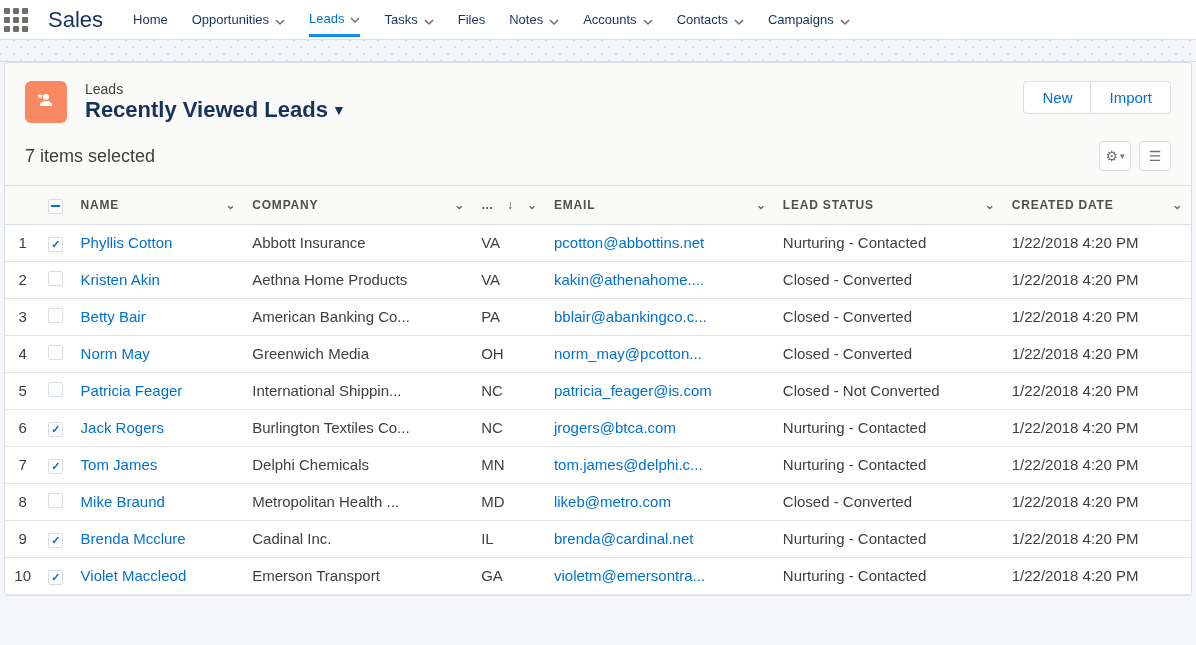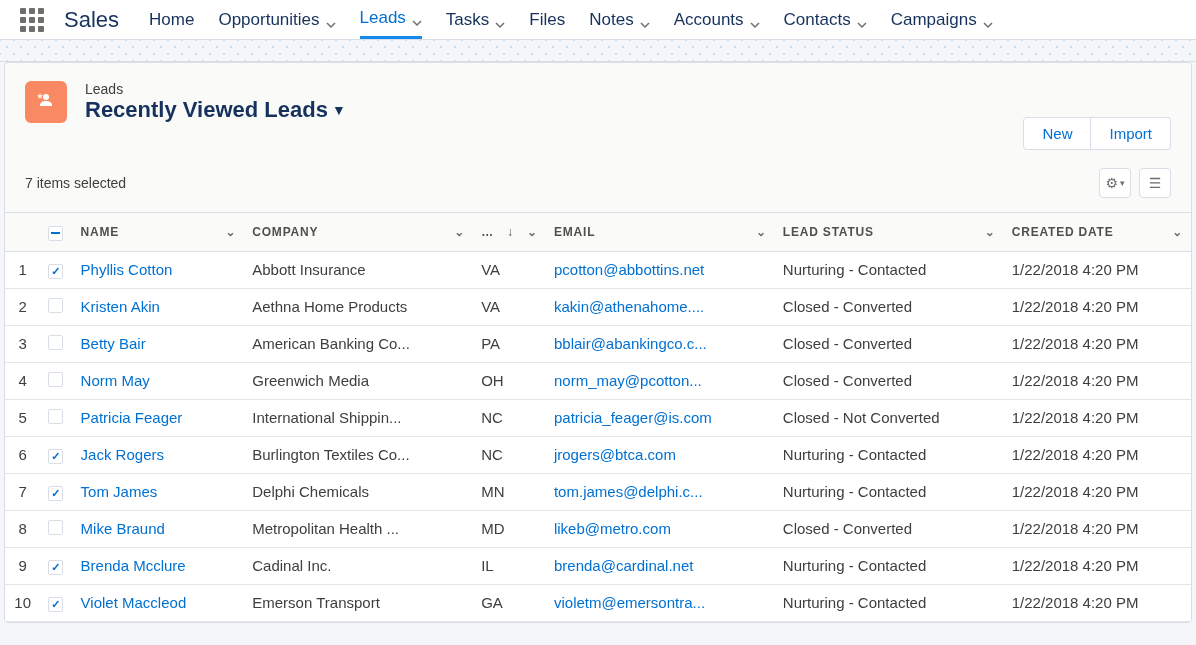--- a/index.html
+++ b/index.html
@@ -1,47 +1,47 @@
 <!DOCTYPE html>
 <html><head>
 <meta charset="utf-8">
 <style>
   * { box-sizing: border-box; margin: 0; padding: 0; }
   body { font-family: -apple-system, "Salesforce Sans", Arial, sans-serif; background: #f4f6f9; color: #3e3e3c; }
 
   
-  .topnav { display: flex; align-items: center; height: 40px; background: #fff; border-bottom: 1px solid #d8dde6; padding: 0 20px; gap: 20px; }
+  .topnav { display: flex; align-items: center; height: 40px; background: #fff; border-bottom: 1px solid #d8dde6; padding: 0 4px; gap: 20px; }
   .waffle { display: grid; grid-template-columns: repeat(3,6px); grid-template-rows: repeat(3,6px); gap: 3px; cursor: pointer; }
   .waffle div { width: 6px; height: 6px; background: #706e6b; border-radius: 1px; }
   .app-name { font-size: 22px; color: #16325c; font-weight: 400; margin-right: 10px; }
   .nav-items { display: flex; gap: 24px; }
-  .nav-item { display: flex; align-items: center; gap: 6px; font-size: 17px; color: #16325c; cursor: pointer; padding: 8px 0; }
+  .nav-item { display: flex; align-items: center; gap: 6px; font-size: 13px; color: #16325c; cursor: pointer; padding: 8px 0; }
   .nav-item.active { border-bottom: 3px solid #1589ee; color: #0070d2; }
   .chev { width: 10px; height: 10px; display: inline-block; }
   .chev svg { width: 10px; height: 10px; }
 
   
   .strip { height: 22px; background: linear-gradient(90deg,#e2f0fb 0,#d9ecfa 100%); background-image: radial-gradient(circle,#c6def0 1px,transparent 1px),radial-gradient(circle,#c6def0 1px,transparent 1px); background-size: 14px 14px; background-position: 0 0,7px 7px; border-bottom: 1px solid #d8dde6; }
 
   
   .card { background: #fafaf9; margin: 0 4px; border: 1px solid #d8dde6; border-radius: 4px; }
   .page-header { display: flex; align-items: flex-start; padding: 18px 20px 10px; gap: 18px; }
   .obj-icon { width: 42px; height: 42px; background: #f88962; border-radius: 6px; display:flex; align-items:center; justify-content:center; }
   .obj-icon svg { width: 24px; height: 24px; fill: #fff; }
   .title-block { flex: 1; }
   .obj-label { font-size: 14px; color: #3e3e3c; }
   .view-title { font-size: 22px; font-weight: 700; color: #16325c; display:flex; align-items:center; gap:4px; cursor:pointer; }
   .view-title .tri { font-size: 14px; }
-  .hdr-actions { display:flex; align-items:center;margin-top:36px; }
+  .hdr-actions { display:flex; align-items:center; }
   .btn { background:#fff; border:1px solid #d8dde6; padding:7px 18px; font-size:15px; color:#0070d2; cursor:pointer; }
   .btn:first-child { border-radius:4px 0 0 4px; }
   .btn:last-child { border-radius:0 4px 4px 0; border-left:none; }
 
   .sub-bar { display:flex; align-items:center; justify-content:space-between; padding: 8px 20px 14px; }
-  .sel-text { font-size:14px; color:#3e3e3c; }
+  .sel-text { font-size:18px; color:#3e3e3c; }
   .sub-right { display:flex; gap:8px; }
   .icon-btn { width:32px; height:30px; background:#fff; border:1px solid #d8dde6; border-radius:4px; display:flex; align-items:center; justify-content:center; cursor:pointer; color:#706e6b; font-size:14px; gap:2px;}
 
   
   table { width:100%; border-collapse:collapse; background:#fff; }
   thead th { text-align:left; font-size:12px; font-weight:700; letter-spacing:0.8px; color:#514f4d; background:#fafaf9; border-top:1px solid #d8dde6; border-bottom:1px solid #d8dde6; padding:10px 8px; position:relative; }
   thead th .col-head { display:flex; align-items:center; justify-content:space-between; gap:6px; }
   .col-chev { color:#706e6b; cursor:pointer; }
   tbody td { font-size:15px; padding:9px 8px; border-bottom:1px solid #e5e5e5; color:#3e3e3c; }
   .rownum { width:34px; text-align:center; color:#3e3e3c; }

